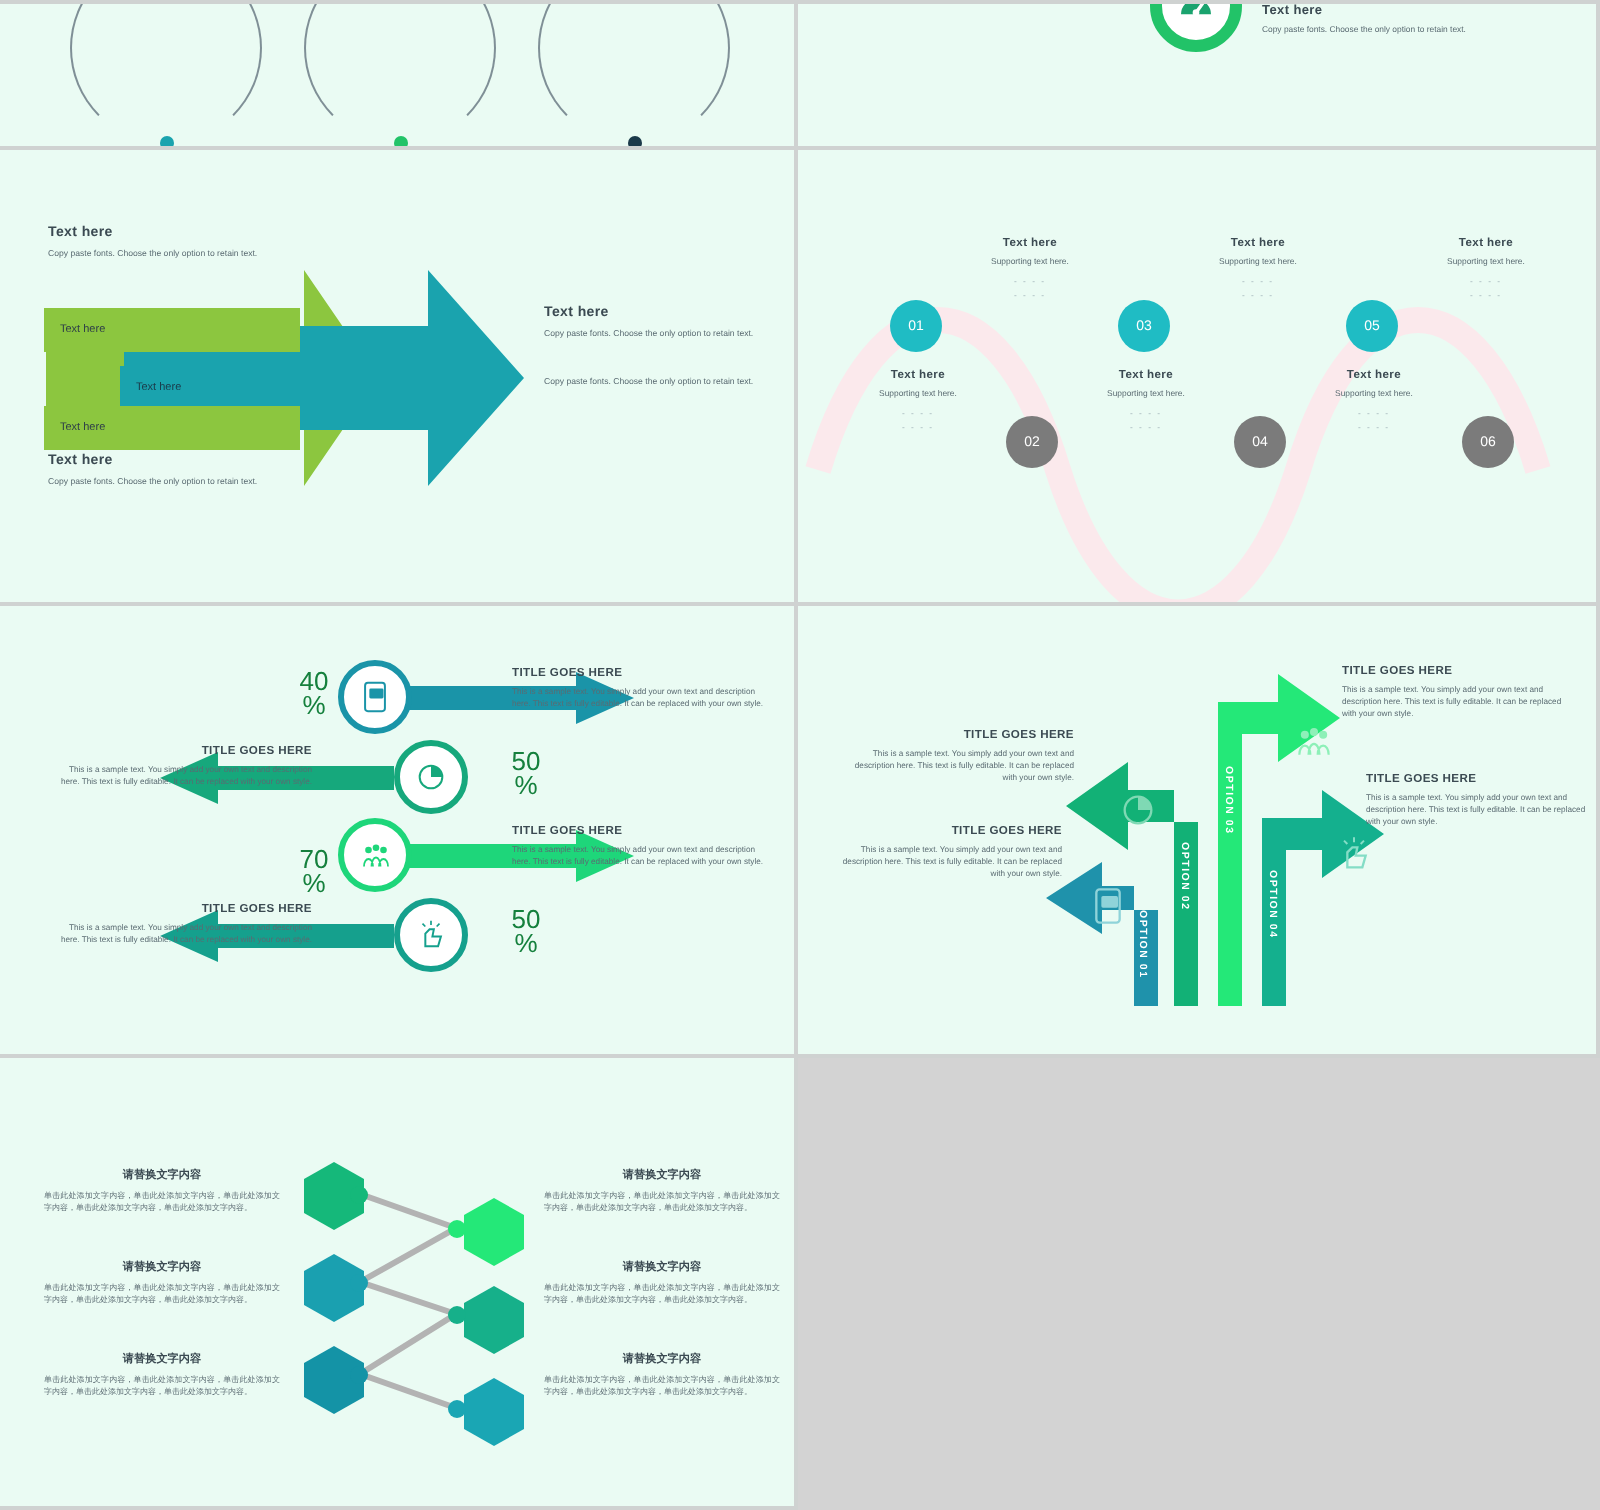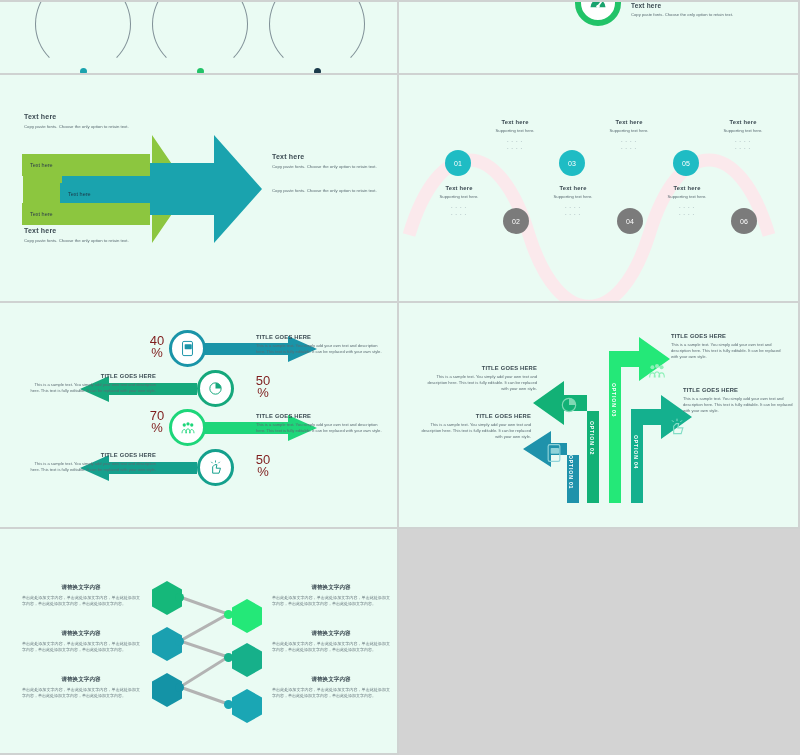--- a/index.html
+++ b/index.html
@@ -63,21 +63,21 @@
   .s3 .bar span{font-size:5.5px;color:#2f4048;padding-left:8px;}
 
   
   .s4 .node{position:absolute;width:26px;height:26px;border-radius:50%;
     display:flex;align-items:center;justify-content:center;
     font-size:7px;color:#fff;}
   .s4 .lab{position:absolute;width:88px;text-align:center;}
   .s4 .lab .t{font-size:5.8px;}
   .s4 .lab .s{font-size:4.2px;margin-top:3px;color:#5a6b72;}
   .s4 .lab .dash{font-size:4.2px;color:#9fb0b6;margin-top:5px;letter-spacing:1px;}
-  .s5 .pct{position:absolute;font-size:13px;color:#7f1d1d;line-height:0.95;text-align:center;width:34px;}
+  .s5 .pct{position:absolute;font-size:13px;color:#15803d;line-height:0.95;text-align:center;width:34px;}
   .s5 .circ{position:absolute;width:37px;height:37px;border-radius:50%;
     background:#fff;box-sizing:border-box;display:flex;align-items:center;justify-content:center;}
   .s5 .tx{position:absolute;width:130px;}
   .s5 .tx .t{font-size:5.8px;}
   .s5 .tx .d{font-size:4.1px;margin-top:3px;}
   .s6 .optlab{
     position:absolute;color:#fff;font-size:5.2px;font-weight:bold;
     writing-mode:vertical-rl;letter-spacing:.8px;white-space:nowrap;
   }
   .s6 .tx{position:absolute;width:118px;}
@@ -272,21 +272,21 @@
       </svg>
     </div>
     <div class="tx" style="left:26px;top:70px;text-align:right">
       <div class="ttl t">TITLE GOES HERE</div>
       <div class="body d">This is a sample text. You simply add your own text and description  here. This text is fully editable. It can be replaced with your own style.</div>
     </div>
 
     <svg style="position:absolute;left:200px;top:112px" width="118" height="26">
       <path d="M0,7 L88,7 L88,0 L117,13 L88,26 L88,19 L0,19 Z" fill="#1ed67a"></path>
     </svg>
-    <div class="pct" style="left:140px;top:107px;">
+    <div class="pct" style="left:140px;top:121px;">
       <span>70</span><br>
       <span>%</span>
     </div>
     <div class="circ" style="left:169px;top:106px;border:3px solid #1ed67a">
       <svg width="18" height="18" viewBox="0 0 24 24">
         <circle cx="7" cy="8" r="2.2" fill="#1ed67a"></circle>
           <circle cx="12" cy="6.5" r="2.2" fill="#1ed67a"></circle>
           <circle cx="17" cy="8" r="2.2" fill="#1ed67a"></circle>
         <path d="M4 19c0-3 1.4-5 3-5s3 2 3 5M9 19c0-3.4 1.4-6 3-6s3 2.6 3 6M14 19c0-3 1.4-5 3-5s3 2 3 5" fill="none" stroke="#1ed67a" stroke-width="1.2"></path>
       </svg>

